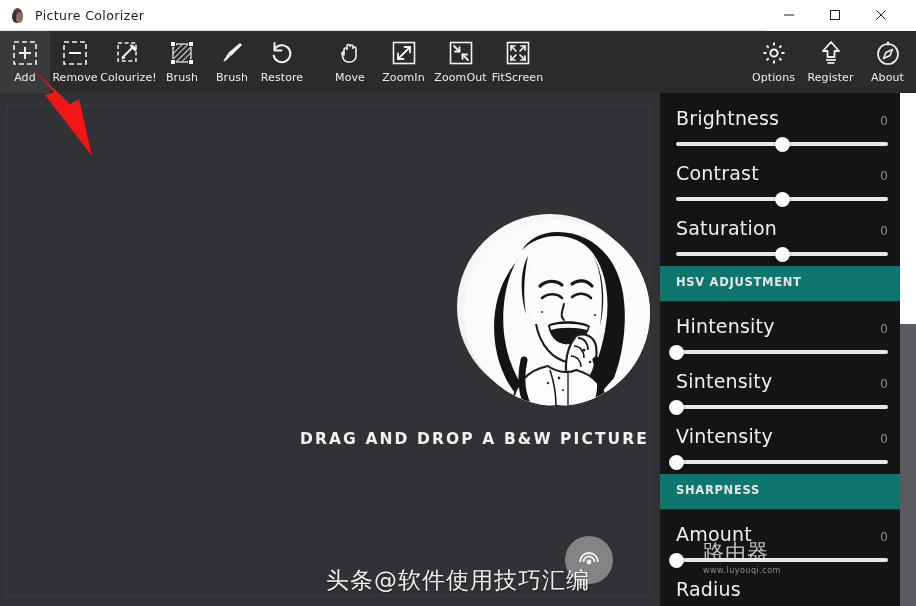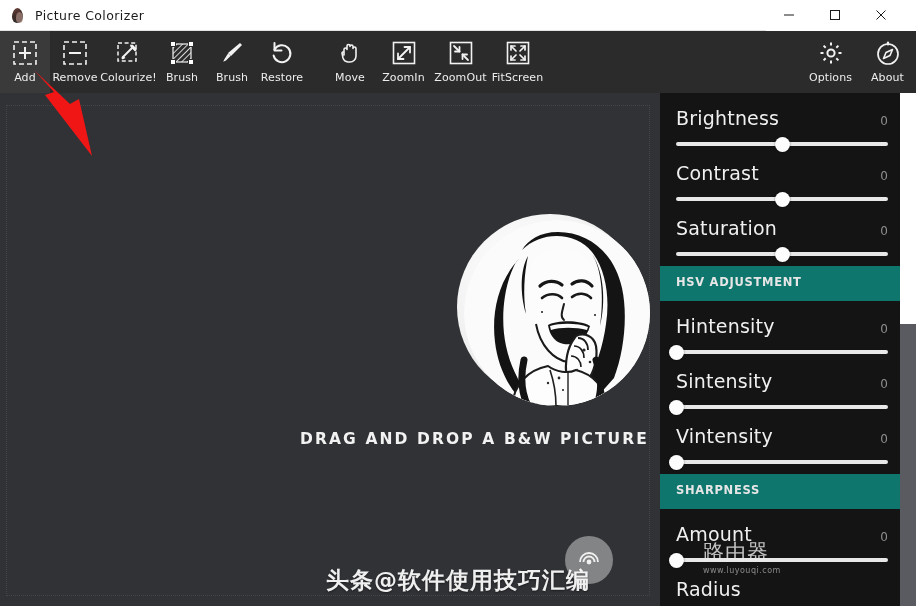--- a/index.html
+++ b/index.html
@@ -217,21 +217,21 @@
     font-size: 8px;
     color: rgba(225,225,225,.55);
     font-family: "DejaVu Sans", sans-serif;
     letter-spacing: .5px;
   }
   .wm-main {
     position: absolute; left: 0; top: 565px;
     width: 916px;
     text-align: center;
     font-size: 23px;
-    font-weight: bold;
+    font-weight: normal;
     color: rgba(255,255,255,.93);
     font-family: "DejaVu Sans", sans-serif;
     letter-spacing: 1px;
     text-shadow: 0 1px 2px rgba(0,0,0,.45);
   }
 </style>
 </head>
 <body>
 
 <div class="app">
@@ -414,20 +414,30 @@
             <g fill="none" stroke="#f2f2f2" stroke-width="2">
               <circle cx="13" cy="13" r="3.6"></circle>
               <path d="M13 2.5 L13 5.5 M13 20.5 L13 23.5 M2.5 13 L5.5 13 M20.5 13 L23.5 13
                        M5.6 5.6 L7.7 7.7 M18.3 18.3 L20.4 20.4 M5.6 20.4 L7.7 18.3 M18.3 7.7 L20.4 5.6"></path>
             </g>
           </svg>
         </div>
         <div class="tb-label">Options</div>
       </div>
 
+      <div class="tb-item wide">
+        <div class="tb-ico">
+          <svg width="26" height="26" viewBox="0 0 26 26">
+            <path d="M13 2 L21 11 L16.5 11 L16.5 17 L9.5 17 L9.5 11 L5 11 Z" fill="none" stroke="#f2f2f2" stroke-width="1.8" stroke-linejoin="round"></path>
+            <line x1="8" y1="20" x2="18" y2="20" stroke="#f2f2f2" stroke-width="1.7"></line>
+            <line x1="9.5" y1="23" x2="16.5" y2="23" stroke="#f2f2f2" stroke-width="1.7"></line>
+          </svg>
+        </div>
+        <div class="tb-label">Register</div>
+      </div>
 
       <div class="tb-item wide">
         <div class="tb-ico">
           <svg width="26" height="26" viewBox="0 0 26 26">
             <circle cx="13" cy="14" r="10" fill="none" stroke="#f2f2f2" stroke-width="1.7"></circle>
             <path d="M13 2.5 L13 4.4" stroke="#f2f2f2" stroke-width="2.2" stroke-linecap="round"></path>
             <path d="M17.5 9.5 L11 12.5 L8.5 18.5 L15 15.5 Z" fill="none" stroke="#f2f2f2" stroke-width="1.6" stroke-linejoin="round"></path>
           </svg>
         </div>
         <div class="tb-label">About</div>

